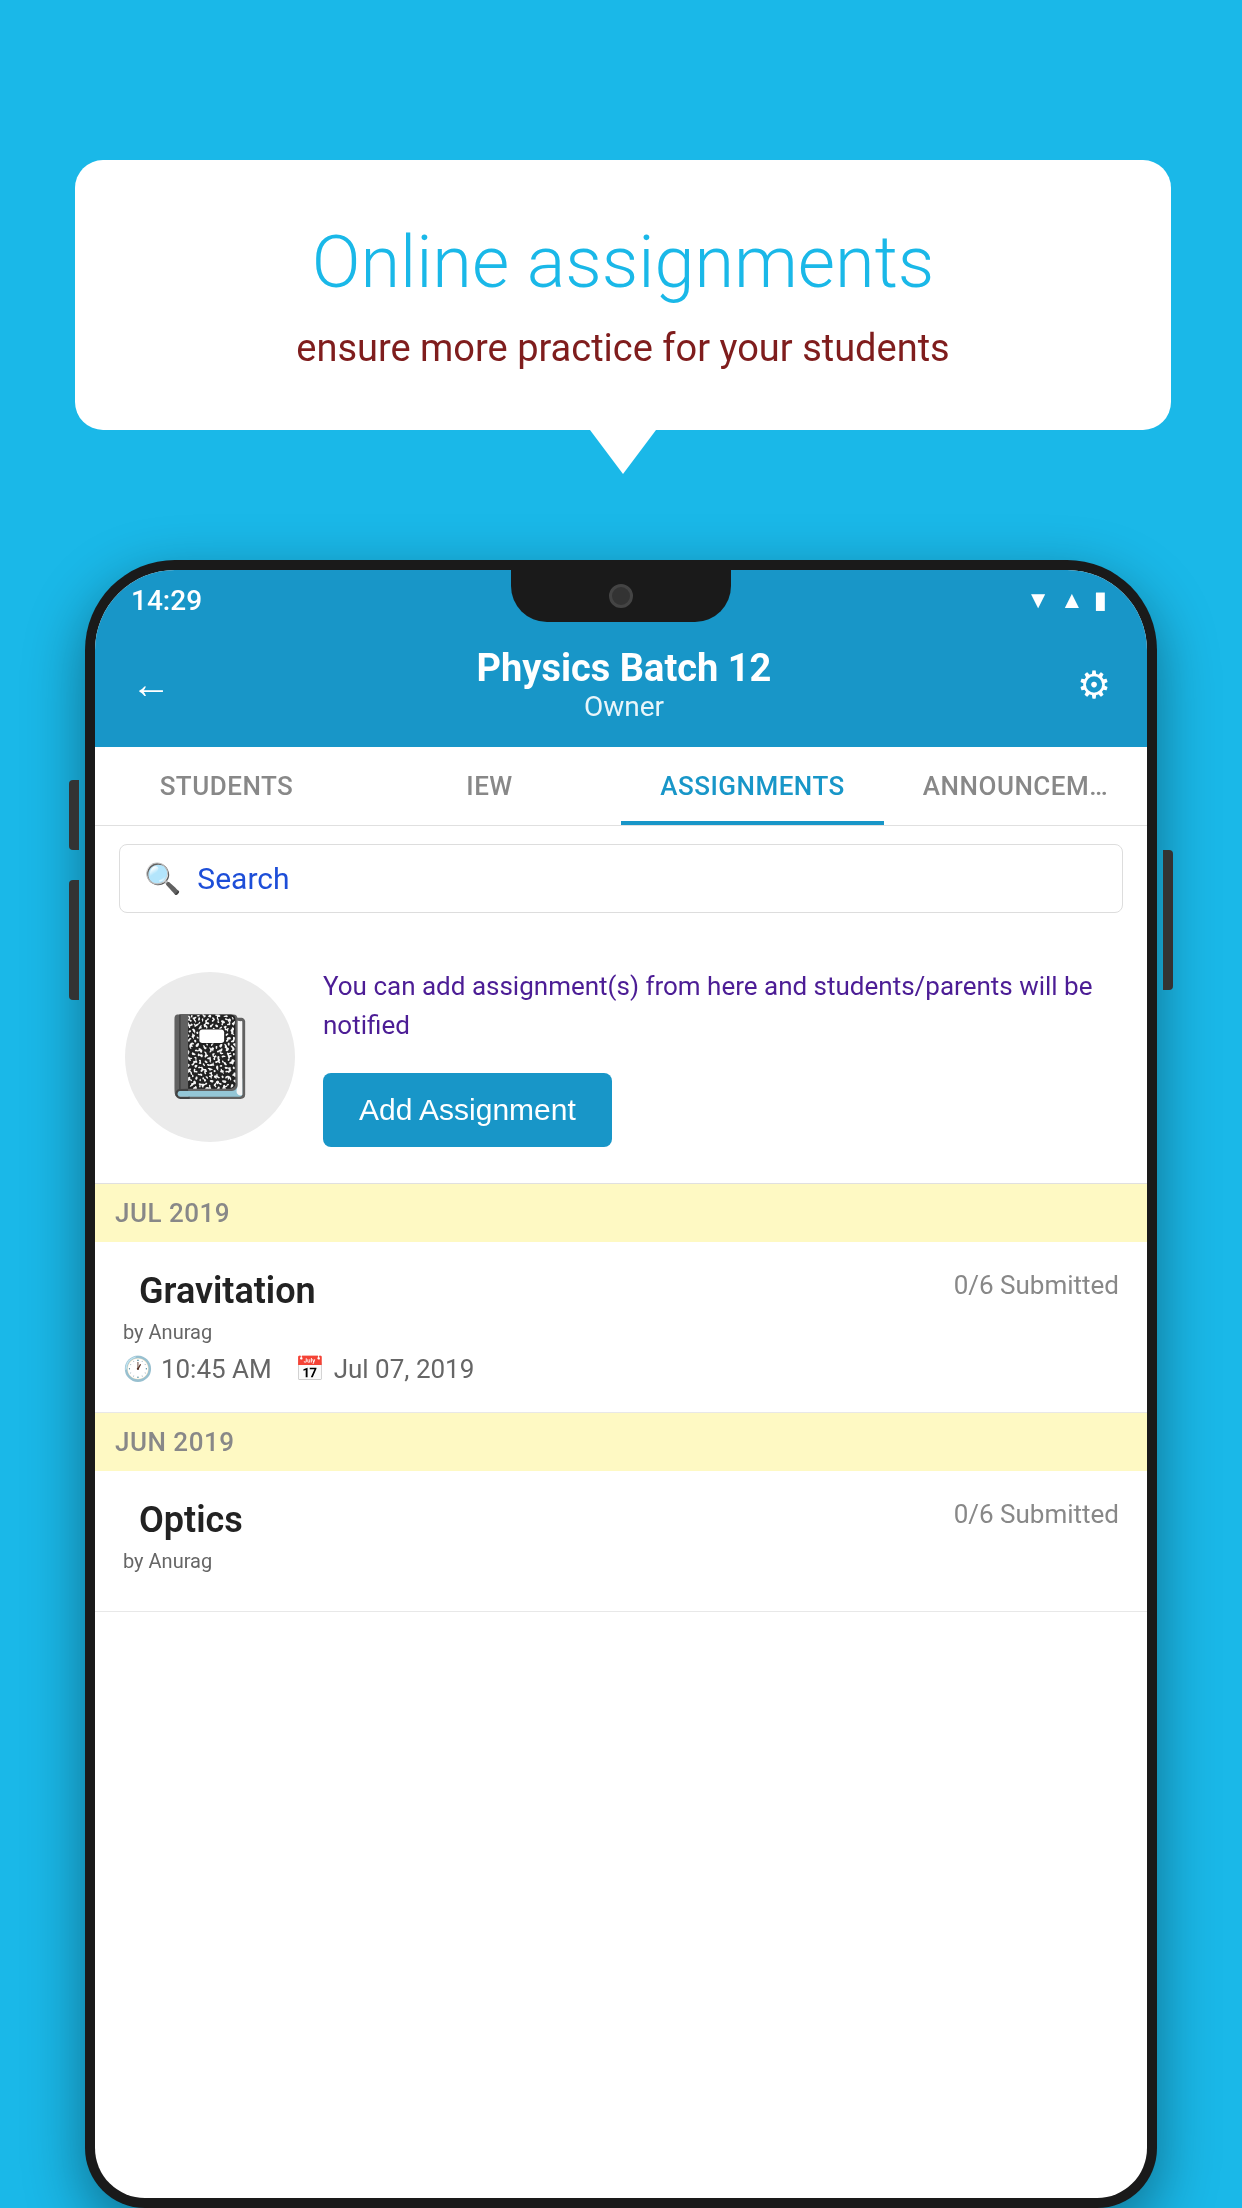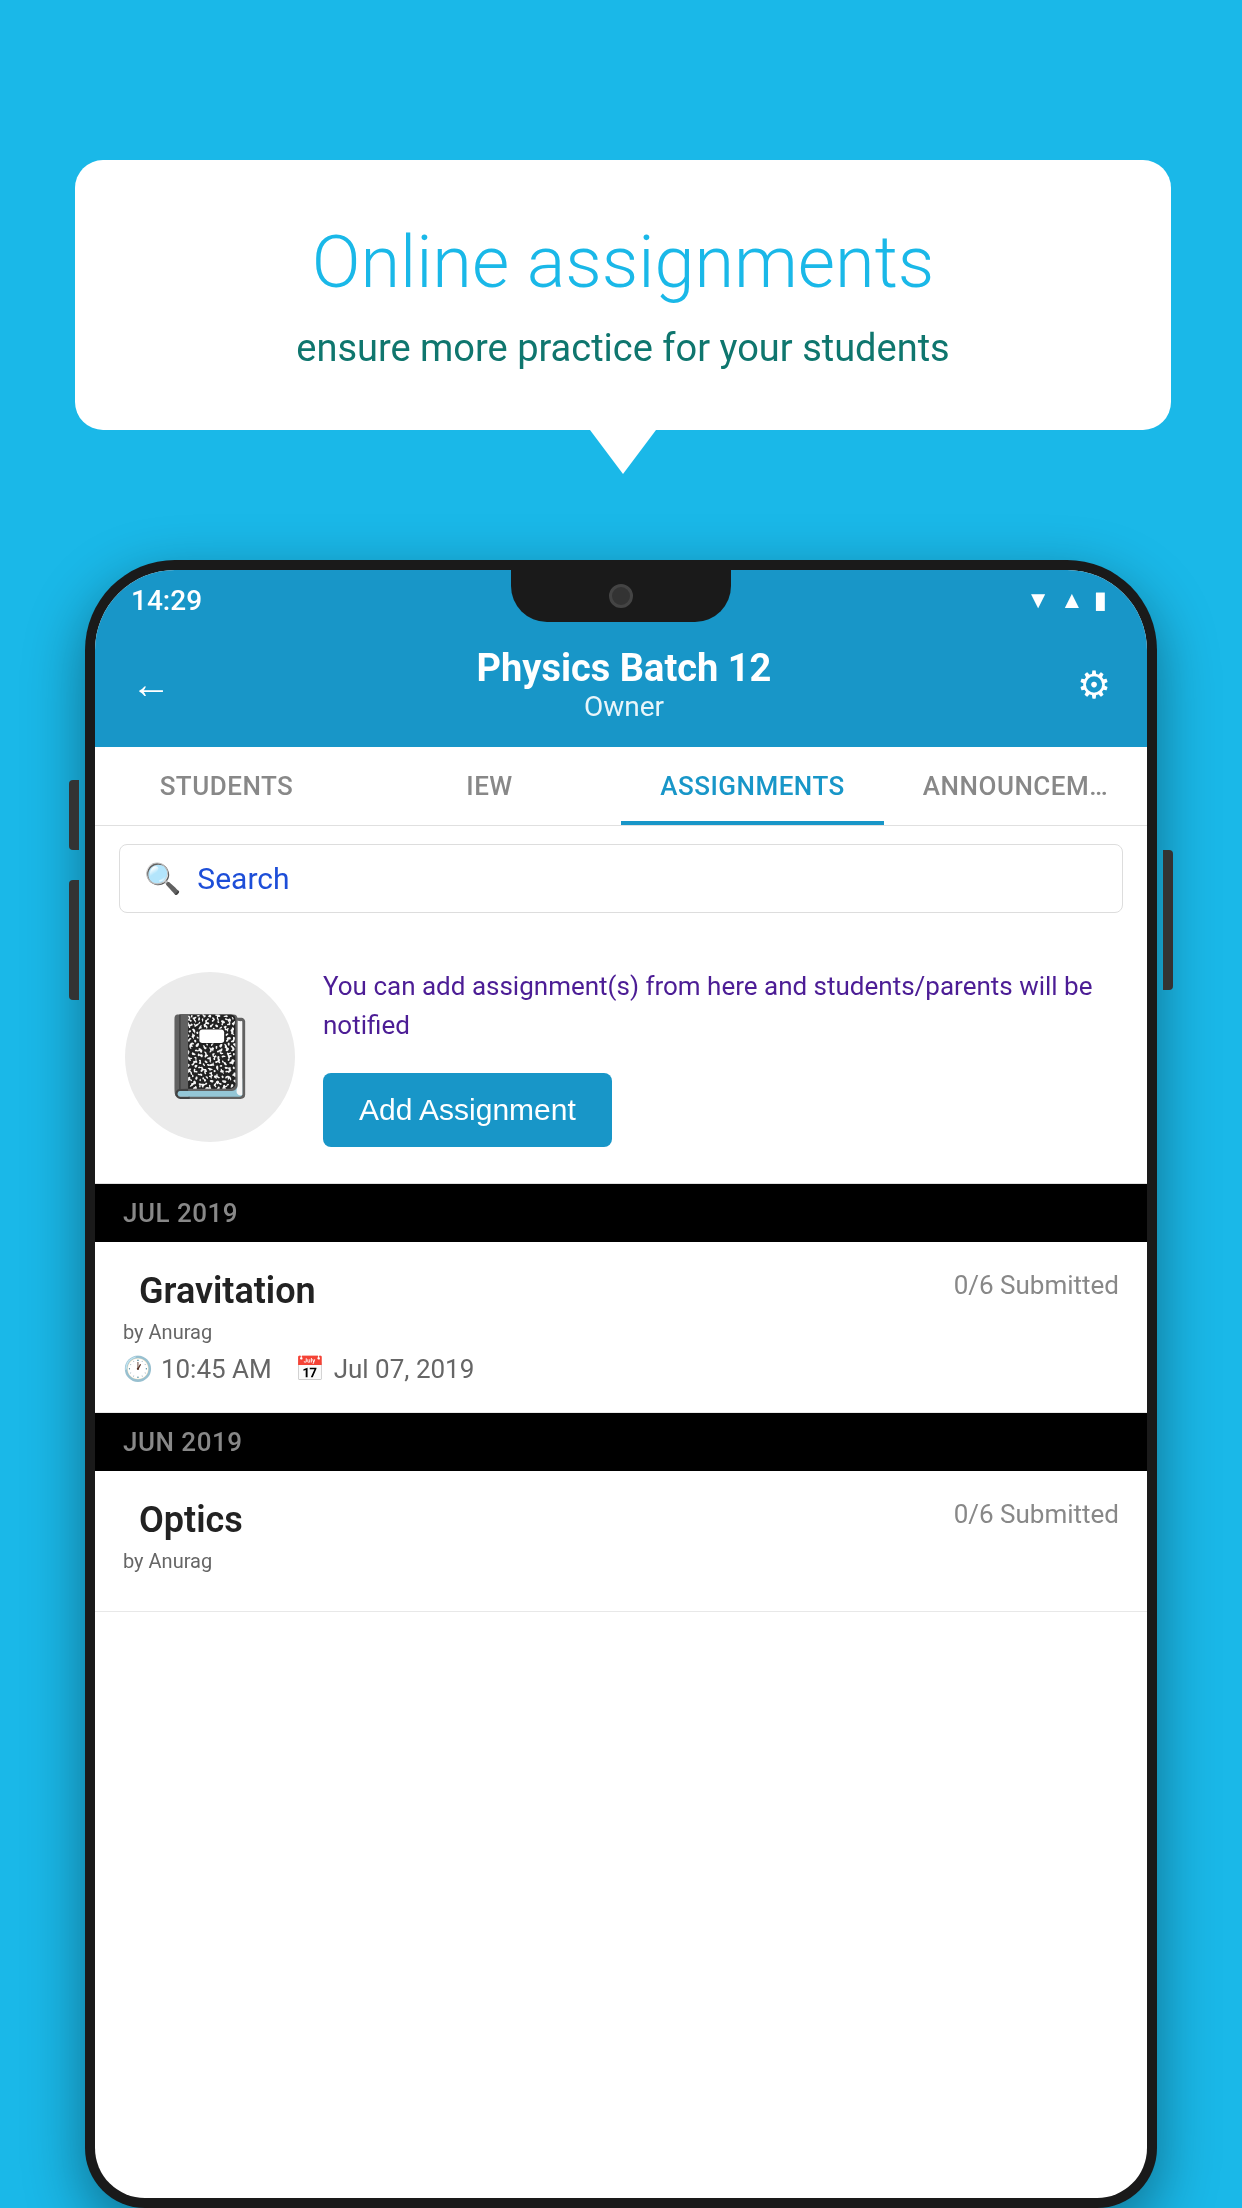--- a/index.html
+++ b/index.html
@@ -39,21 +39,21 @@
       border-top: 48px solid white;
     }
     .speech-bubble-title {
       color: #1ab8e8;
       font-size: 72px;
       font-weight: 300;
       line-height: 1.2;
       margin-bottom: 20px;
     }
     .speech-bubble-subtitle {
-      color: #0f766e;
+      color: #7f1d1d;
       font-size: 38px;
       font-weight: 400;
     }
 
     
     .phone-frame {
       position: absolute;
       top: 560px;
       left: 85px;
       right: 85px;
@@ -250,22 +250,22 @@
       border-radius: 8px;
       padding: 20px 36px;
       font-size: 30px;
       font-weight: 500;
       cursor: pointer;
       display: inline-block;
     }
 
     
     .month-separator {
-      background: #000000;
-      padding: 14px 28px;
+      background: #fef9c3;
+      padding: 14px 20px;
       color: #888;
       font-size: 26px;
       font-weight: 500;
       letter-spacing: 0.5px;
     }
 
     
     .assignment-item {
       background: white;
       padding: 28px 28px;

